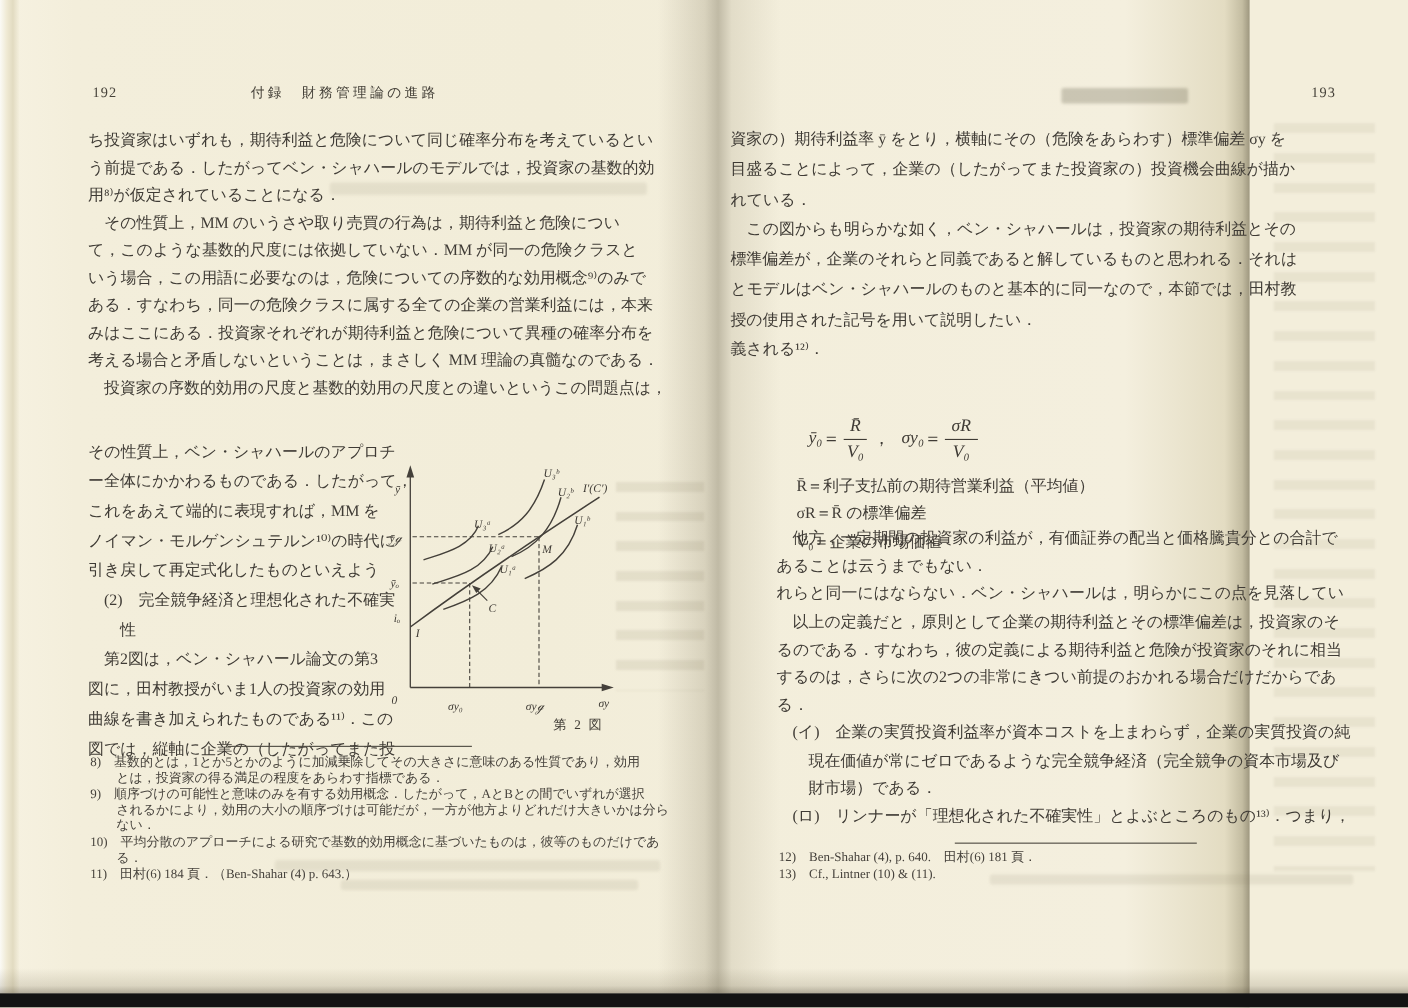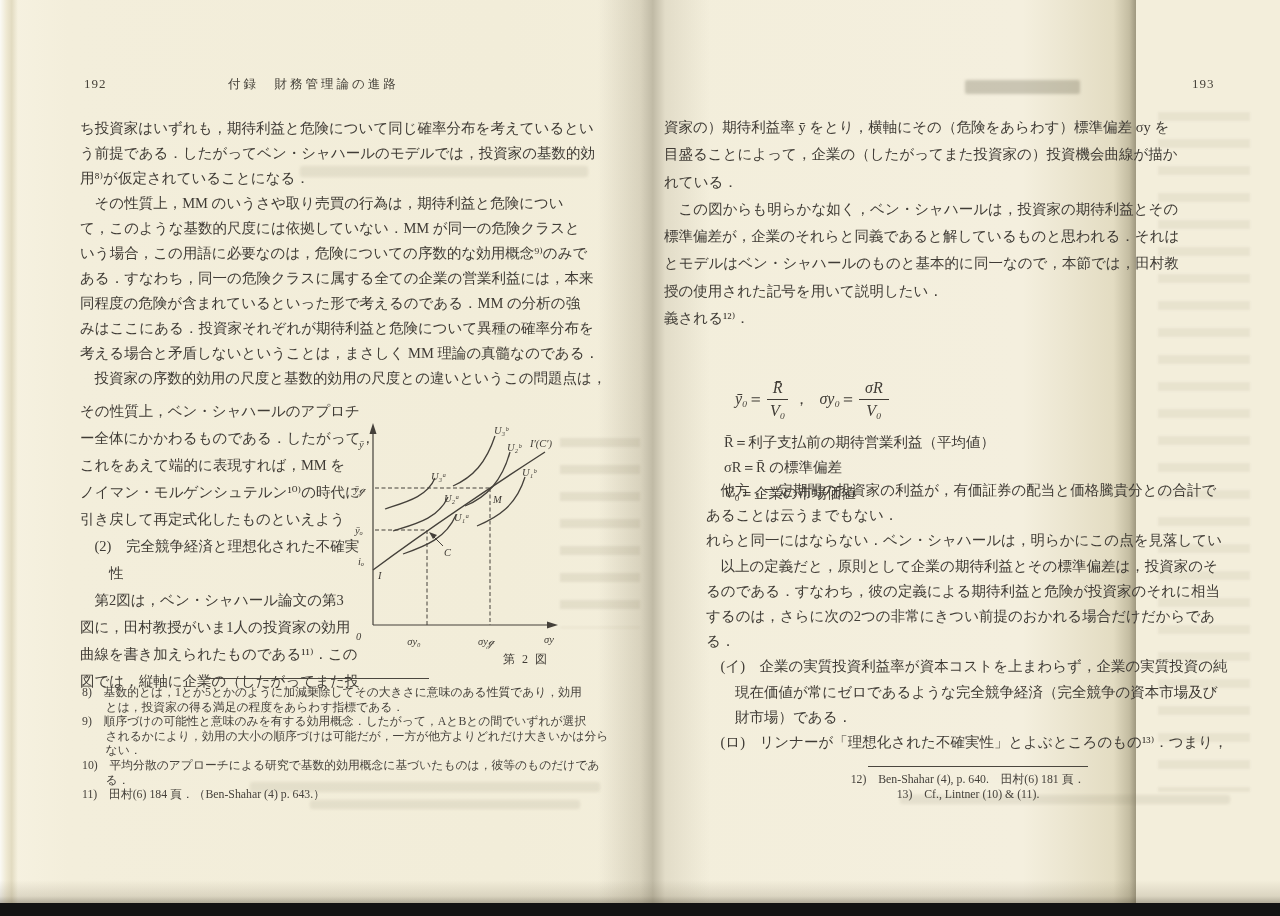--- a/index.html
+++ b/index.html
@@ -32,21 +32,21 @@
   .runhead{position:absolute;font-size:12.5px;color:#46423a;letter-spacing:3px;}
   .tblock{position:absolute;color:#3f3b35;}
   .tblock .tline{white-space:nowrap;}
   .body-left{left:80px;top:116px;width:530px;font-size:14.5px;line-height:25px;}
   .col-left{left:80px;top:398px;width:272px;font-size:14.5px;line-height:27px;}
   .body-right-top{left:664px;top:114px;width:530px;font-size:14.5px;line-height:27.3px;}
   .defs-right{left:724px;top:430px;width:480px;font-size:14.5px;line-height:25.4px;font-family:Liberation Serif, serif;}
   .body-right-bottom{left:706px;top:478px;width:530px;font-size:14.5px;line-height:25.2px;}
   .fnblock{font-size:11.8px;color:#46423c;}
   .fn-left{left:82px;top:685px;width:525px;line-height:14.6px;}
-  .fn-right{left:728px;top:772px;width:480px;line-height:15.2px;text-align:center;}
+  .fn-right{left:708px;top:772px;width:480px;line-height:15.2px;}
   .fnrule{position:absolute;height:0;border-top:1px solid #4a463e;}
   .fnrule-left{left:207px;top:678px;width:222px;}
   .fnrule-right{left:868px;top:766px;width:220px;}
   .formula{
     position:absolute;left:735px;top:376px;height:46px;width:330px;
     display:flex;align-items:center;font-size:16px;color:#3f3b35;font-style:italic;
   }
   .formula .fsep{font-style:normal;margin:0 10px 0 2px;}
   .frac{display:inline-flex;flex-direction:column;align-items:center;margin:0 3px;line-height:1.25;}
   .frac .num{border-bottom:1.2px solid #3f3b35;padding:0 6px 1px;}
@@ -81,21 +81,20 @@
   <div class="runhead" style="left:228px;top:76px;">付録　財務管理論の進路</div>
 
   <div class="tblock body-left">
       <div class="tline">ち投資家はいずれも，期待利益と危険について同じ確率分布を考えているとい</div>
       <div class="tline">う前提である．したがってベン・シャハールのモデルでは，投資家の基数的効</div>
       <div class="tline">用⁸⁾が仮定されていることになる．</div>
       <div class="tline">　その性質上，MM のいうさや取り売買の行為は，期待利益と危険につい</div>
       <div class="tline">て，このような基数的尺度には依拠していない．MM が同一の危険クラスと</div>
       <div class="tline">いう場合，この用語に必要なのは，危険についての序数的な効用概念⁹⁾のみで</div>
       <div class="tline">ある．すなわち，同一の危険クラスに属する全ての企業の営業利益には，本来</div>
-      <div class="tline">同程度の危険が含まれているといった形で考えるのである．MM の分析の強</div>
       <div class="tline">みはここにある．投資家それぞれが期待利益と危険について異種の確率分布を</div>
       <div class="tline">考える場合と矛盾しないということは，まさしく MM 理論の真髓なのである．</div>
       <div class="tline">　投資家の序数的効用の尺度と基数的効用の尺度との違いというこの問題点は，</div>
     </div>
   <div class="tblock col-left">
       <div class="tline">その性質上，ベン・シャハールのアプロチ</div>
       <div class="tline">ー全体にかかわるものである．したがって，</div>
       <div class="tline">これをあえて端的に表現すれば，MM を</div>
       <div class="tline">ノイマン・モルゲンシュテルン¹⁰⁾の時代に</div>
       <div class="tline">引き戻して再定式化したものといえよう</div>

